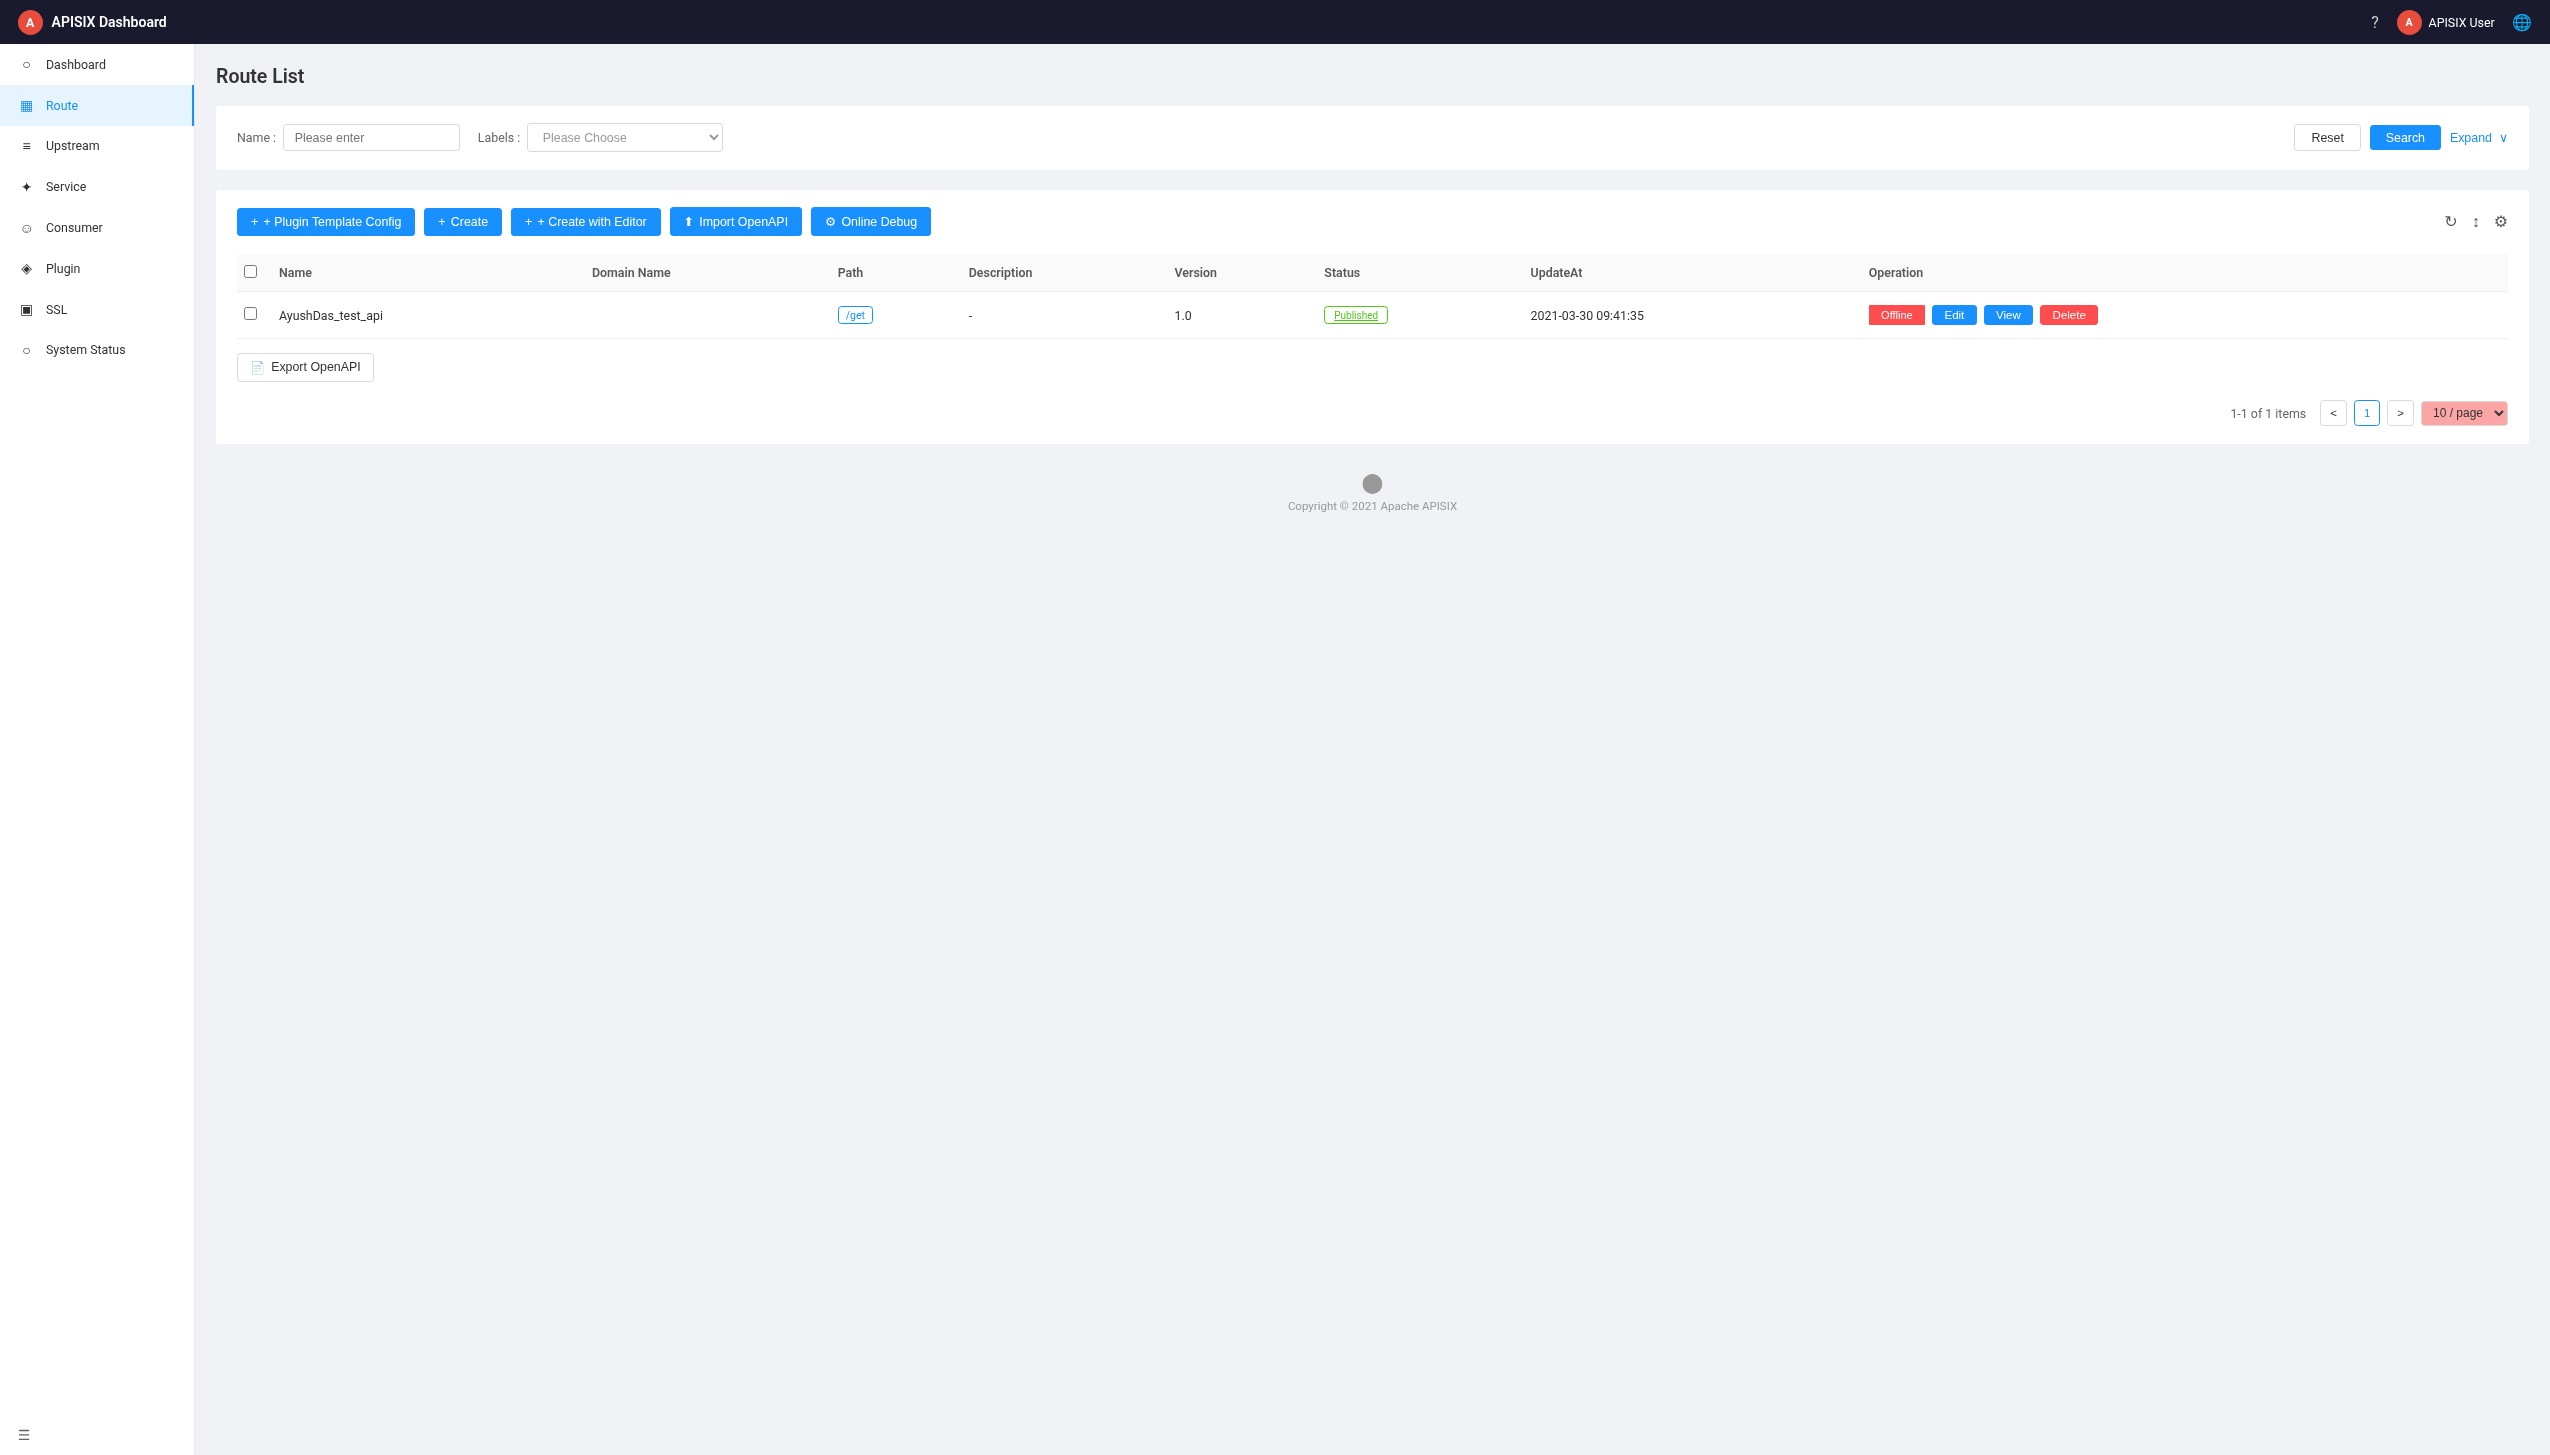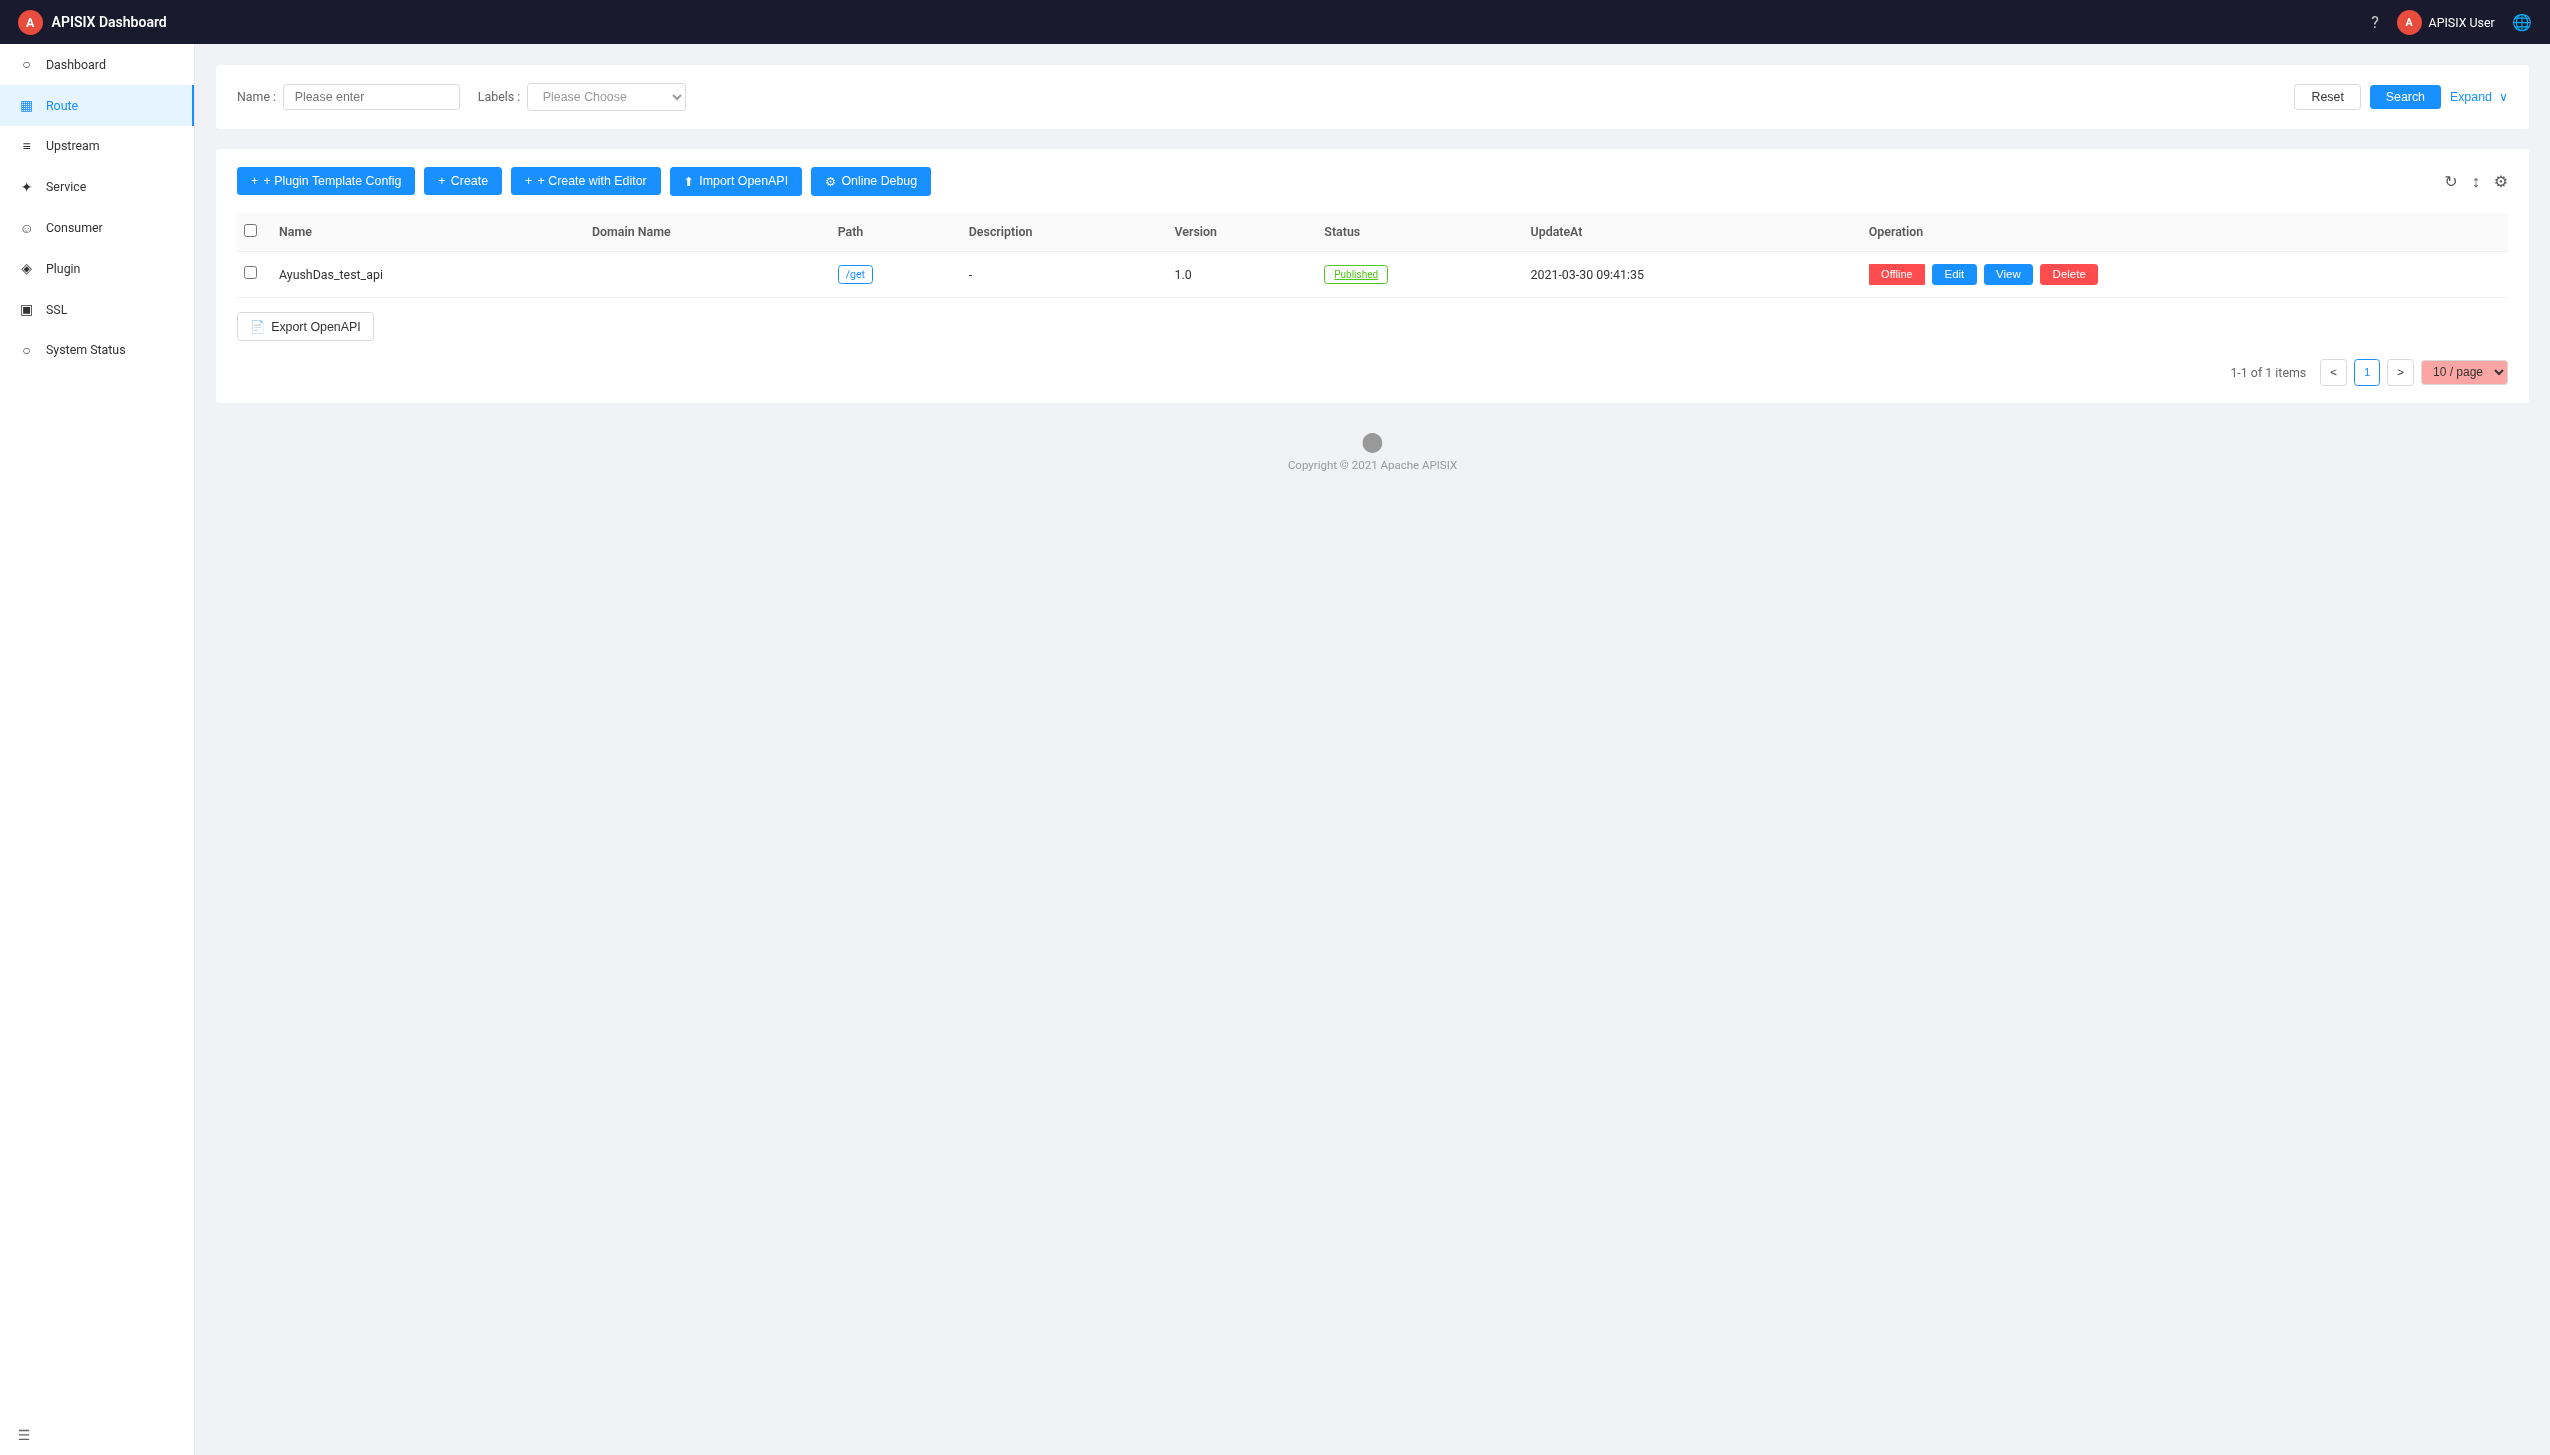--- a/index.html
+++ b/index.html
@@ -154,21 +154,21 @@
       font-size: 12.4px;
       width: 177px;
       outline: none;
       color: #999;
     }
     .filter-select {
       border: 0.9px solid #d9d9d9;
       border-radius: 3.5px;
       padding: 5.3px 10.6px;
       font-size: 12.4px;
-      width: 159px;
+      width: 196px;
       outline: none;
       color: #999;
       background: white;
       cursor: pointer;
     }
     .filter-actions {
       margin-left: auto;
       display: flex;
       gap: 8.9px;
       align-items: center;
@@ -452,20 +452,21 @@
     <div class="sidebar-item">
       <span class="icon">○</span>
       <span>System Status</span>
     </div>
     <div class="sidebar-bottom">
       <span>☰</span>
     </div>
   </aside>
 
   <main class="main">
+    <h1 class="page-title">Route List</h1>
 
     <div class="filter-card">
       <div class="filter-group">
         <label class="filter-label">Name :</label>
         <input class="filter-input" type="text" placeholder="Please enter" style="">
       </div>
       <div class="filter-group">
         <label class="filter-label">Labels :</label>
         <select class="filter-select">
           <option>Please Choose</option>

